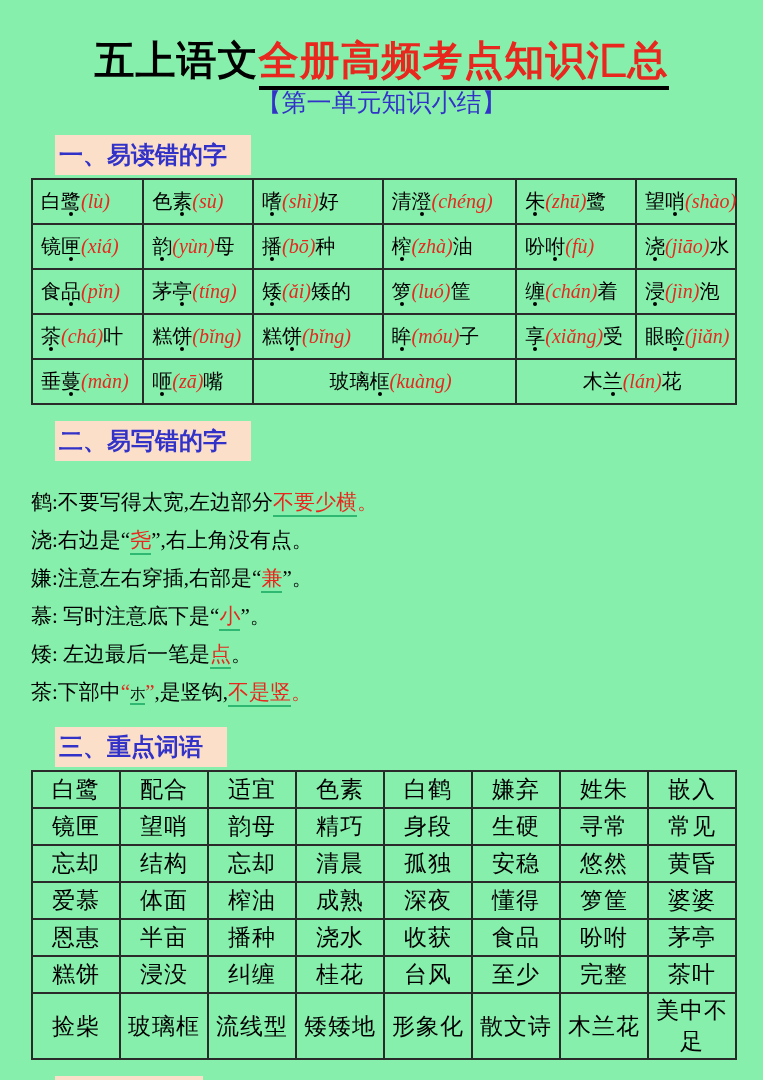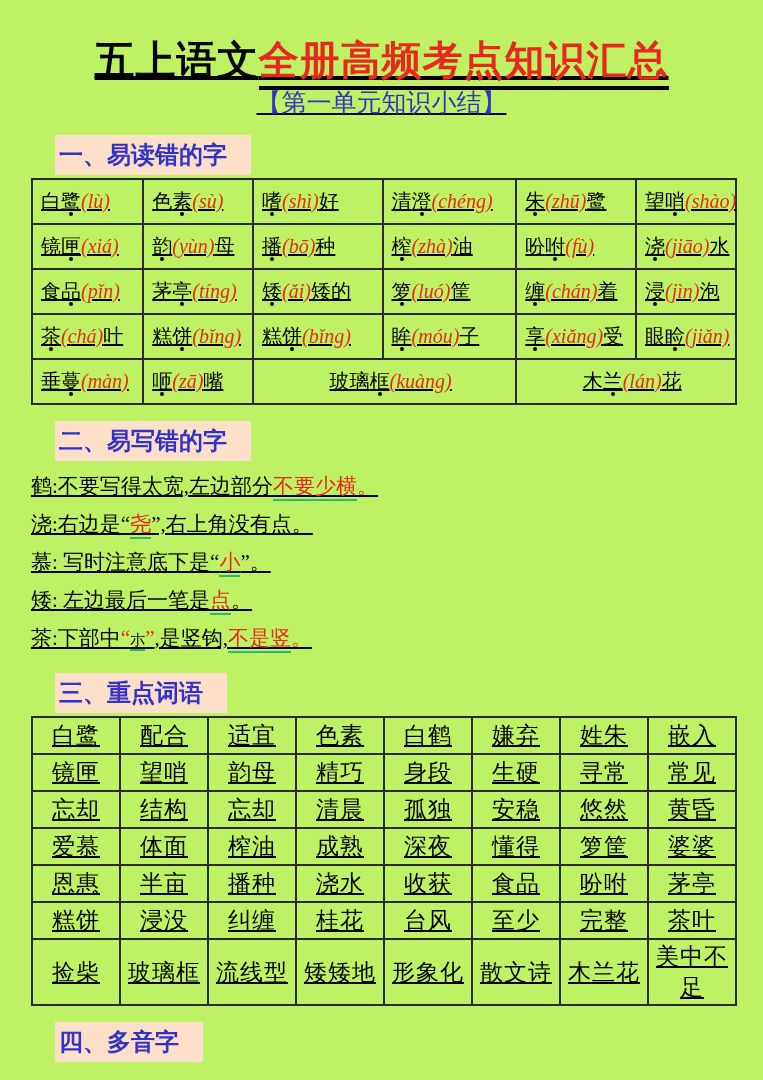--- a/index.html
+++ b/index.html
@@ -2,24 +2,23 @@
 <html style="--c-red: #e8281e; --c-blue: #3232c8; --c-peach: #fbdfc8; --c-green: #2eb872;"><head>
 <meta charset="utf-8">
 <style>
   html,body{margin:0;padding:0;background:#fff;}
   .page{
     position:relative;
     width:763px;height:1080px;
     box-sizing:border-box;
     padding-top:36px;
     overflow:hidden;
-    background:#bef264;
+    background:#86efac;
     font-family:"Liberation Serif","DejaVu Serif",serif;
     color:#000;
-    text-decoration:underline;
   }
   
   .title{text-align:center;font-size:40px;font-weight:bold;line-height:1.25;letter-spacing:1px;}
   .title .t-black{color:#000;}
   .title .t-red{color:var(--c-red);border-bottom:4px solid #000;padding-bottom:3px;}
   .subtitle{text-align:center;font-size:25px;color:var(--c-blue);}
   
   .hd-wrap{margin:16px 0 3px 30px;}
   .hd{
     display:inline-block;
@@ -35,21 +34,21 @@
   .t1 td{height:43px;font-size:20px;padding:0 0 0 8px;text-align:left;white-space:nowrap;}
   .t1 td.c{text-align:center;padding-left:12px;}
   .t2 td{height:33px;font-size:23px;text-align:center;letter-spacing:1px;}
   .pin{color:var(--c-red);font-style:italic;}
   .em{position:relative;}
   .em::after{
     content:"";position:absolute;left:50%;bottom:-4px;transform:translateX(-50%);
     width:4px;height:4px;border-radius:50%;background:#000;
   }
   
-  .notes{margin-left:31px;margin-top:6px;font-size:21px;}
+  .notes{margin-left:31px;margin-top:22px;font-size:21px;}
   .note-line{line-height:38px;height:38px;white-space:nowrap;}
   .seg-r{color:var(--c-red);}
   .seg-ru{color:var(--c-red);border-bottom:2.5px solid var(--c-green);padding-bottom:1px;}
   .seg-bu{color:#000;border-bottom:2.5px solid var(--c-green);padding-bottom:1px;font-size:15px;}
 </style>
 </head>
 <body>
 
 <div class="page">
 
@@ -112,20 +111,21 @@
       </tbody>
   </table>
 
   <div class="hd-wrap">
     <span class="hd">二、易写错的字</span>
   </div>
 
   <div class="notes">
       <div class="note-line"><span>鹤:不要写得太宽,左边部分</span><span class="seg-ru">不要少横</span><span class="seg-r">。</span></div>
       <div class="note-line"><span>浇:右边是“</span><span class="seg-ru">尧</span><span>”,右上角没有点。</span></div>
+      <div class="note-line"><span>嫌:注意左右穿插,右部是“</span><span class="seg-ru">兼</span><span>”。</span></div>
       <div class="note-line"><span>慕: 写时注意底下是“</span><span class="seg-ru">小</span><span>”。</span></div>
       <div class="note-line"><span>矮: 左边最后一笔是</span><span class="seg-ru">点</span><span>。</span></div>
       <div class="note-line"><span>茶:下部中</span><span class="seg-r">“</span><span class="seg-bu">朩</span><span class="seg-r">”</span><span>,是竖钩,</span><span class="seg-ru">不是竖</span><span class="seg-r">。</span></div>
     </div>
 
   <div class="hd-wrap">
     <span class="hd">三、重点词语</span>
   </div>
 
   <table class="t2">

